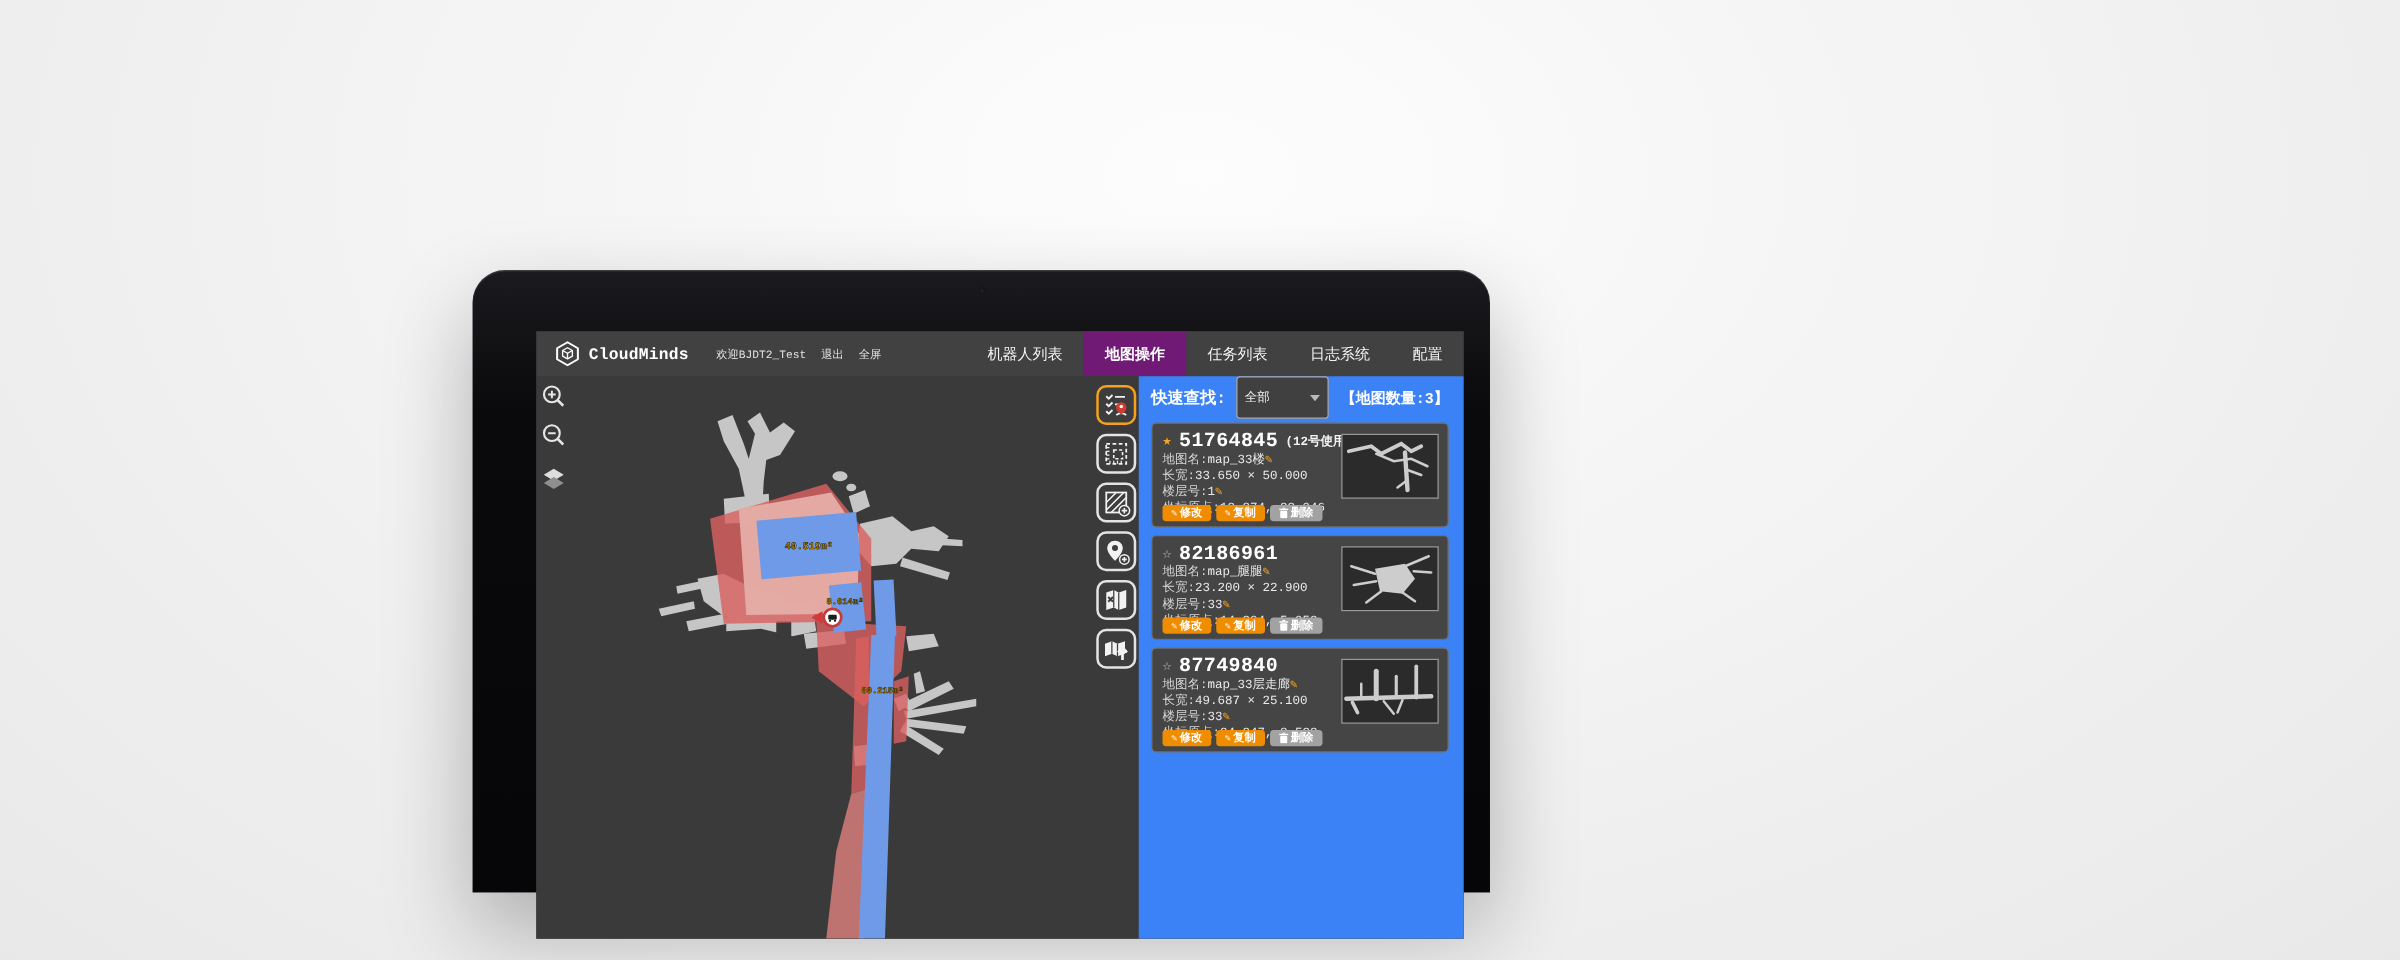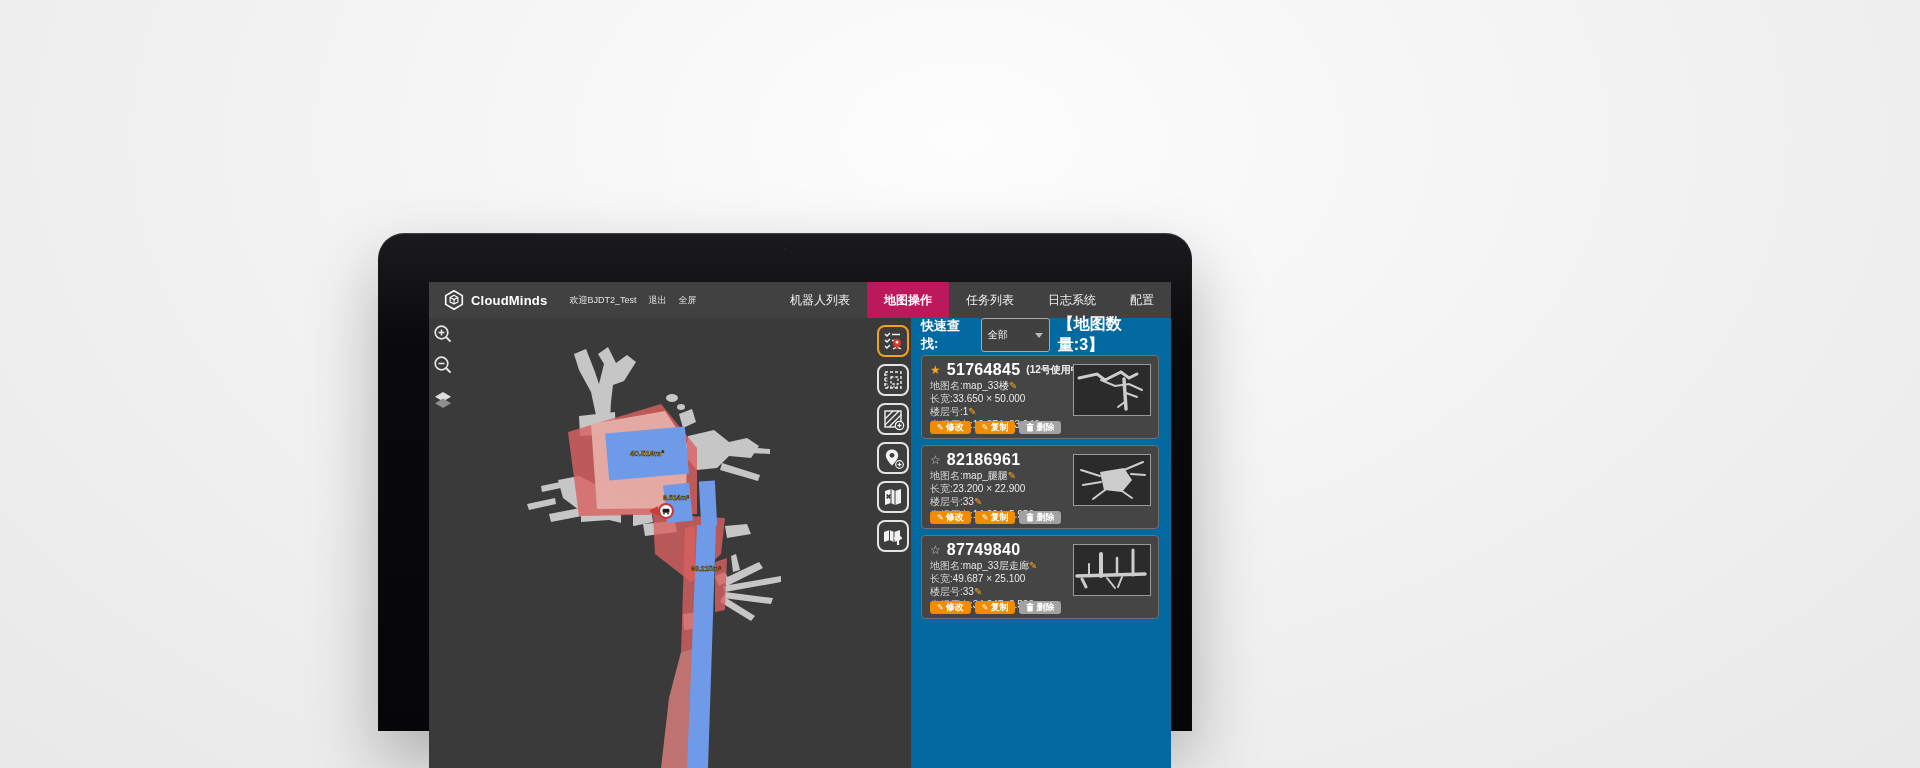--- a/index.html
+++ b/index.html
@@ -1,54 +1,54 @@
 <!DOCTYPE html>
 <html><head>
 <meta charset="utf-8">
 <style>
   html,body{margin:0;padding:0;}
   .stage{position:relative;width:1920px;height:768px;overflow:hidden;
     background:radial-gradient(ellipse 1400px 900px at 50% 18%, #fdfdfd 0%, #f1f1f1 55%, #e8e8e8 100%);
     font-family:"Liberation Sans","DejaVu Sans",sans-serif;}
   
-  .laptop{position:absolute;left:378px;top:233px;width:814px;height:498px;
+  .laptop{position:absolute;left:378px;top:216px;width:814px;height:498px;
     background:linear-gradient(180deg,#1b1b1f 0%,#0a0a0c 22%,#060608 100%);
-    border-radius:26px 26px 0 0;box-shadow:0 30px 70px rgba(0,0,0,.28), inset 0 1px 1px rgba(255,255,255,.18);}
+    border-radius:26px 26px 0 0;box-shadow:0 30px 70px rgba(0,0,0,.28), inset 0 1px 1px rgba(255,255,255,.18);font-family:Liberation Mono, monospace;}
   .webcam{position:absolute;left:50%;top:14px;width:5px;height:5px;margin-left:-2px;border-radius:50%;
     background:#232327;box-shadow:0 0 2px #000 inset;}
   .screen{position:absolute;left:51px;top:49px;width:742px;height:486px;background:#3a3a3a;overflow:hidden;
     display:flex;flex-direction:column;}
   
   .hdr{height:36px;flex:0 0 36px;background:#414141;display:flex;align-items:stretch;color:#fff;}
   .brand{display:flex;align-items:center;gap:6px;padding-left:14px;}
   .brand-name{font-size:13px;font-weight:bold;letter-spacing:.2px;color:#fff;}
   .welcome{display:flex;align-items:center;gap:12px;margin-left:22px;font-size:9px;color:#e3e3e3;}
   .welcome .lnk{cursor:pointer;}
   .tabs{margin-left:auto;display:flex;align-items:stretch;font-size:12px;}
   .tab{display:flex;align-items:center;padding:12px 17px;color:#f2f2f2;cursor:pointer;white-space:nowrap;}
-  .tab.active{background:#be185d;color:#fff;font-weight:bold;}
+  .tab.active{background:#701a75;color:#fff;font-weight:bold;}
   
   .content{flex:1;display:flex;min-height:0;}
   .map-area{position:relative;width:446px;flex:0 0 446px;background:#3a3a3a;}
   .map-controls{position:absolute;left:3px;top:5px;z-index:5;display:flex;flex-direction:column;gap:9px;}
   .mc-btn{width:22px;height:22px;cursor:pointer;}
   .map-svg{position:absolute;left:0;top:0;}
   
   .rail{flex:0 0 36px;display:flex;flex-direction:column;align-items:center;padding-top:7px;gap:7px;background:#3a3a3a;}
   .tool{width:32px;height:32px;border:2px solid #e4e4e4;border-radius:8px;background:#3d3d3d;
     display:flex;align-items:center;justify-content:center;cursor:pointer;box-sizing:border-box;}
   .tool.active{border-color:#f5a11c;}
   
-  .panel{flex:1;background:#0369a1;padding:0 12px 0 10px;box-sizing:border-box;color:#eee;}
+  .panel{flex:1;background:#3b82f6;padding:0 12px 0 10px;box-sizing:border-box;color:#eee;}
   .panel-top{height:26px;margin-top:4px;display:flex;align-items:center;gap:8px;}
   .search-lbl{font-size:13px;font-weight:bold;color:#fff;}
   .select{width:74px;height:19px;background:#404040;border:1px solid #a9a9a9;border-radius:3px;
     display:flex;align-items:center;padding:16px 6px;font-size:10px;color:#f0f0f0;cursor:pointer;box-sizing:border-box;}
   .select .chev{margin-left:auto;width:0;height:0;border-left:4px solid transparent;border-right:4px solid transparent;border-top:5px solid #b9b9b9;}
-  .count{margin-left:auto;font-size:16px;font-weight:bold;color:#fff;}
+  .count{margin-left:auto;font-size:12px;font-weight:bold;color:#fff;}
   .cards{display:flex;flex-direction:column;gap:6px;margin-top:7px;}
   .card{position:relative;border:1px solid #6f6f6f;border-radius:4px;background:#454545;height:84px;box-sizing:border-box;padding:5px 8px 4px 8px;}
   .card-hd{display:flex;align-items:center;gap:6px;}
   .star{font-size:12px;color:#cfcfcf;cursor:pointer;line-height:1;}
   .star.gold{color:#f5a623;}
   .map-id{font-size:16px;font-weight:bold;color:#fff;letter-spacing:.3px;}
   .map-note{font-size:10px;font-weight:bold;color:#f2f2f2;}
   .frow{display:flex;align-items:center;gap:0;font-size:10px;line-height:13px;color:#e9e9e9;max-width:150px;white-space:nowrap;}
   .frow .lbl{color:#d6d6d6;}
   .pencil{color:#f5a11c;font-size:10px;cursor:pointer;}

